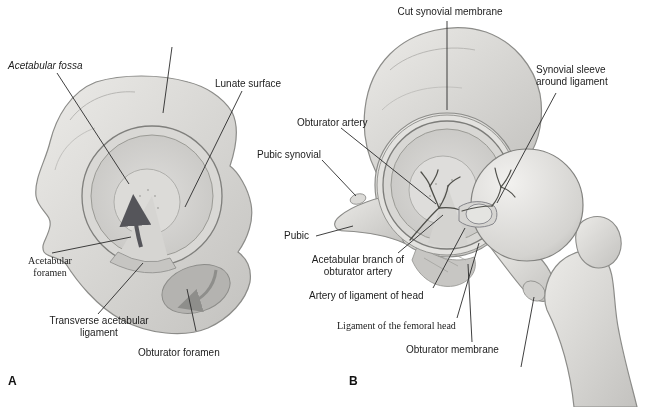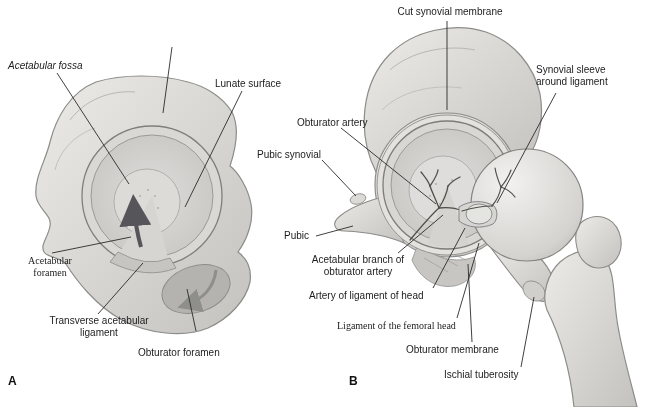--- a/index.html
+++ b/index.html
@@ -170,16 +170,15 @@
 
   <div class="lbl c" style="left:385px;top:6px;width:130px;">Cut synovial membrane</div>
   <div class="lbl" style="left:536px;top:64px;width:92px;">Synovial sleeve around ligament</div>
   <div class="lbl" style="left:257px;top:117px;width:84px;margin-left:40px;">Obturator artery</div>
   <div class="lbl" style="left:257px;top:149px;width:72px;">Pubic synovial</div>
   <div class="lbl" style="left:284px;top:230px;width:40px;">Pubic</div>
   <div class="lbl c" style="left:300px;top:254px;width:116px;">Acetabular branch of obturator artery</div>
   <div class="lbl" style="left:309px;top:290px;width:135px;">Artery of ligament of head</div>
   <div class="lbl" style="left:337px;top:320px;width:150px;font-family:Liberation Serif, serif;">Ligament of the femoral head</div>
   <div class="lbl" style="left:406px;top:344px;width:110px;">Obturator membrane</div>
-  <div class="lbl" style="left:444px;top:369px;width:95px;">Ischial tuberosity</div>
   <div class="panel-letter" style="left:349px;top:374px;">B</div>
 
 </div>
 
 </body></html>

